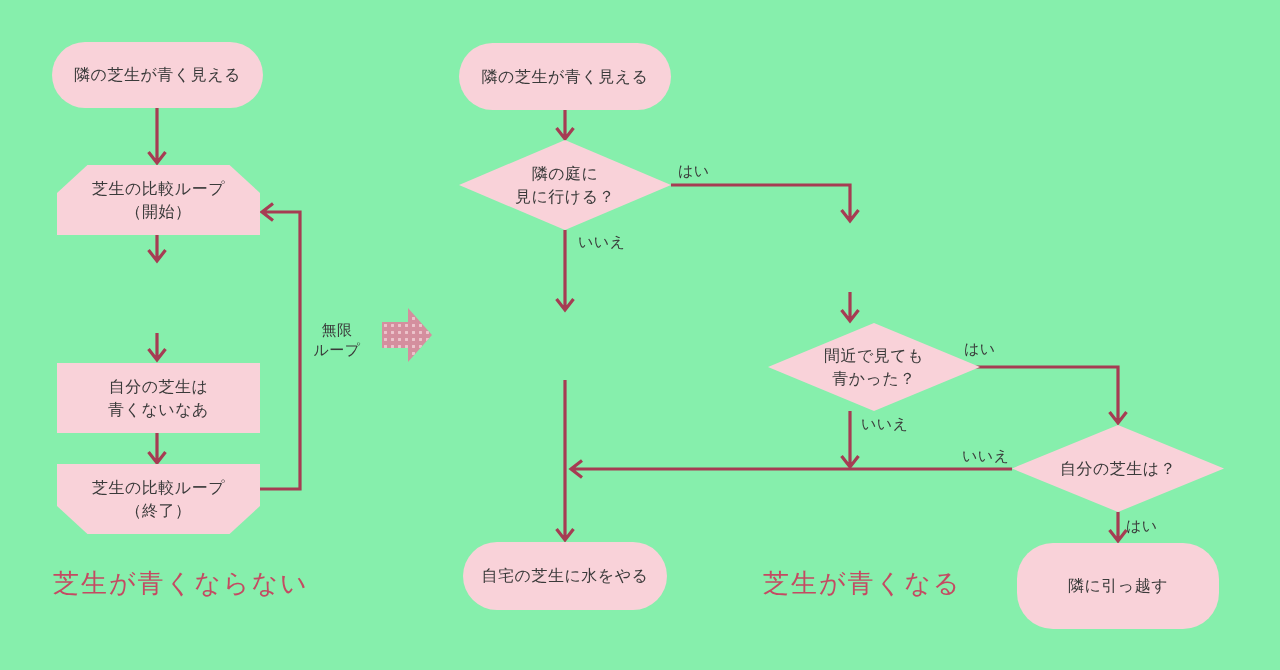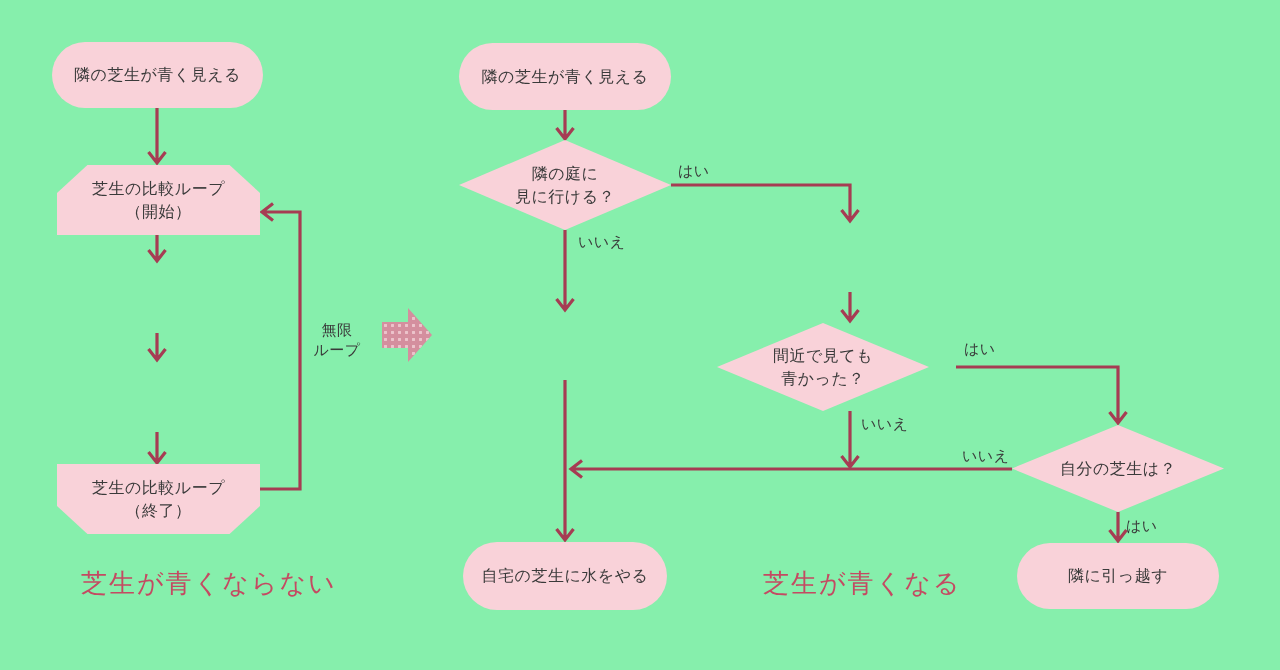--- a/index.html
+++ b/index.html
@@ -64,46 +64,48 @@
     <path d="M565 380 V540 M556.5 529 L565 540 L573.5 529"></path>
     <path d="M1118 512 V541 M1109.5 530 L1118 541 L1126.5 530"></path>
   </svg>
 
   <div class="node stadium" style="left:52px;top:42px;width:211px;height:66px;">隣の芝生が青く見える</div>
 
   <div class="node loop-start" style="left:57px;top:165px;width:203px;height:70px;">芝生の比較ループ
 （開始）</div>
 
 
+  <div class="node" style="left:57px;top:363px;width:203px;height:70px;">自分の芝生は
+青くないなあ</div>
 
   <div class="node loop-end" style="left:57px;top:464px;width:203px;height:70px;">芝生の比較ループ
 （終了）</div>
 
   <span class="mini-label" style="left:306px;top:320px;width:62px;text-align:center;">無限
 ループ</span>
 
-  <div class="caption" style="left:53px;top:566px;margin-left:28px;">芝生が青くならない</div>
+  <div class="caption" style="left:53px;top:566px;">芝生が青くならない</div>
 
   <div class="big-arrow"></div>
 
   <div class="node stadium" style="left:459px;top:43px;width:212px;height:67px;">隣の芝生が青く見える</div>
 
   <div class="node diamond" style="left:459px;top:140px;width:212px;height:90px;">隣の庭に
 見に行ける？</div>
 
 
 
-  <div class="node diamond" style="left:717px;top:323px;width:212px;height:88px;">間近で見ても
+  <div class="node diamond" style="left:768px;top:323px;width:212px;height:88px;">間近で見ても
 青かった？</div>
 
   <div class="node diamond" style="left:1012px;top:425px;width:212px;height:87px;">自分の芝生は？</div>
 
   <div class="node stadium" style="left:463px;top:542px;width:204px;height:68px;">自宅の芝生に水をやる</div>
 
-  <div class="node stadium" style="left:1017px;top:543px;width:202px;height:66px;">隣に引っ越す</div>
+  <div class="node stadium" style="left:1017px;top:543px;width:202px;height:86px;">隣に引っ越す</div>
 
   <span class="mini-label" style="left:678px;top:161px;">はい</span>
 
   <span class="mini-label" style="left:578px;top:232px;">いいえ</span>
 
   <span class="mini-label" style="left:964px;top:339px;">はい</span>
 
   <span class="mini-label" style="left:861px;top:414px;">いいえ</span>
 
   <span class="mini-label" style="left:962px;top:446px;">いいえ</span>

